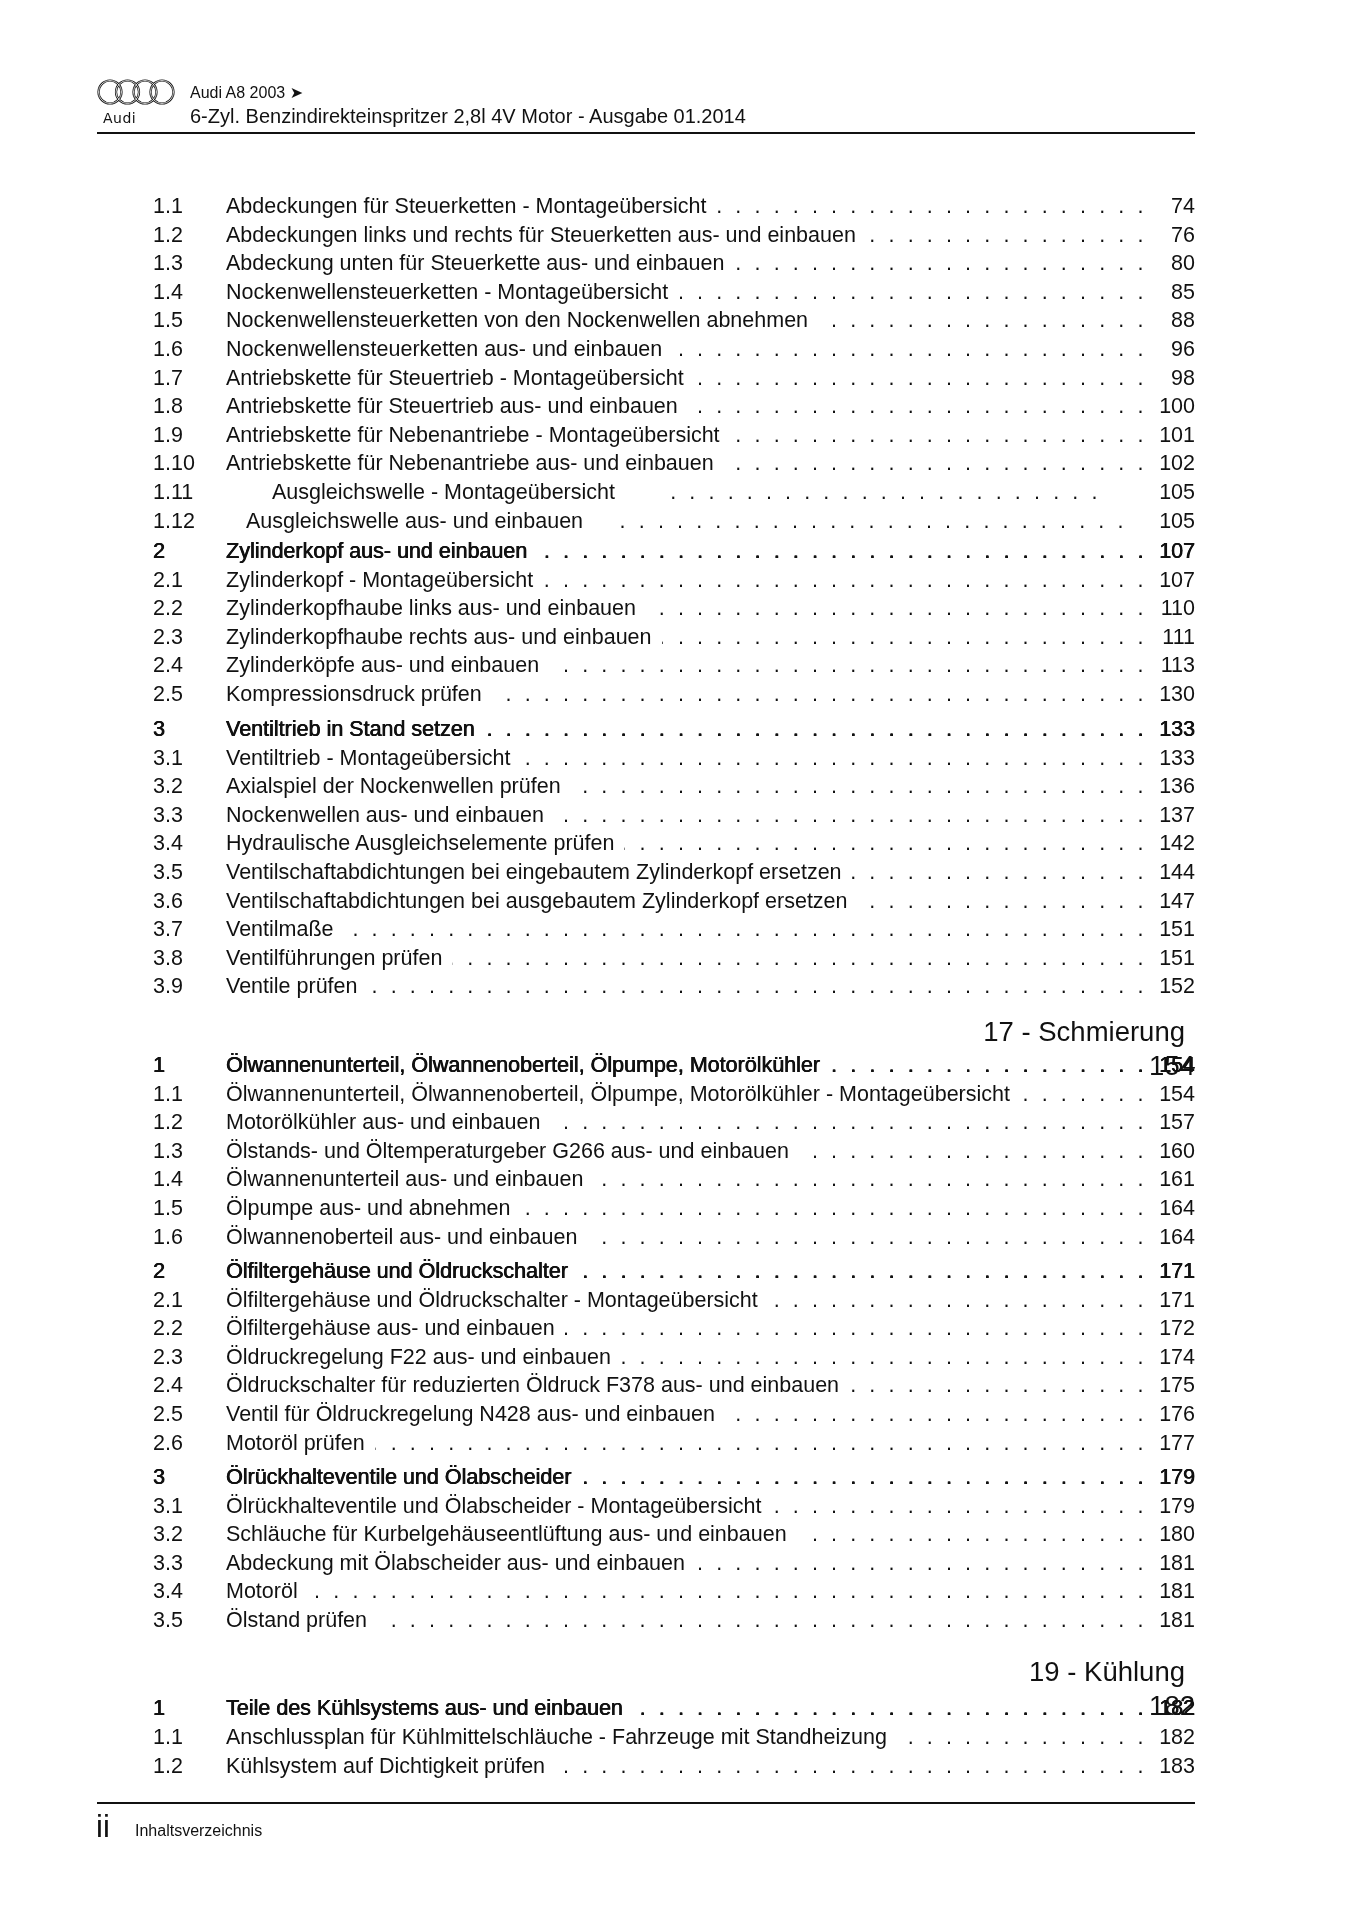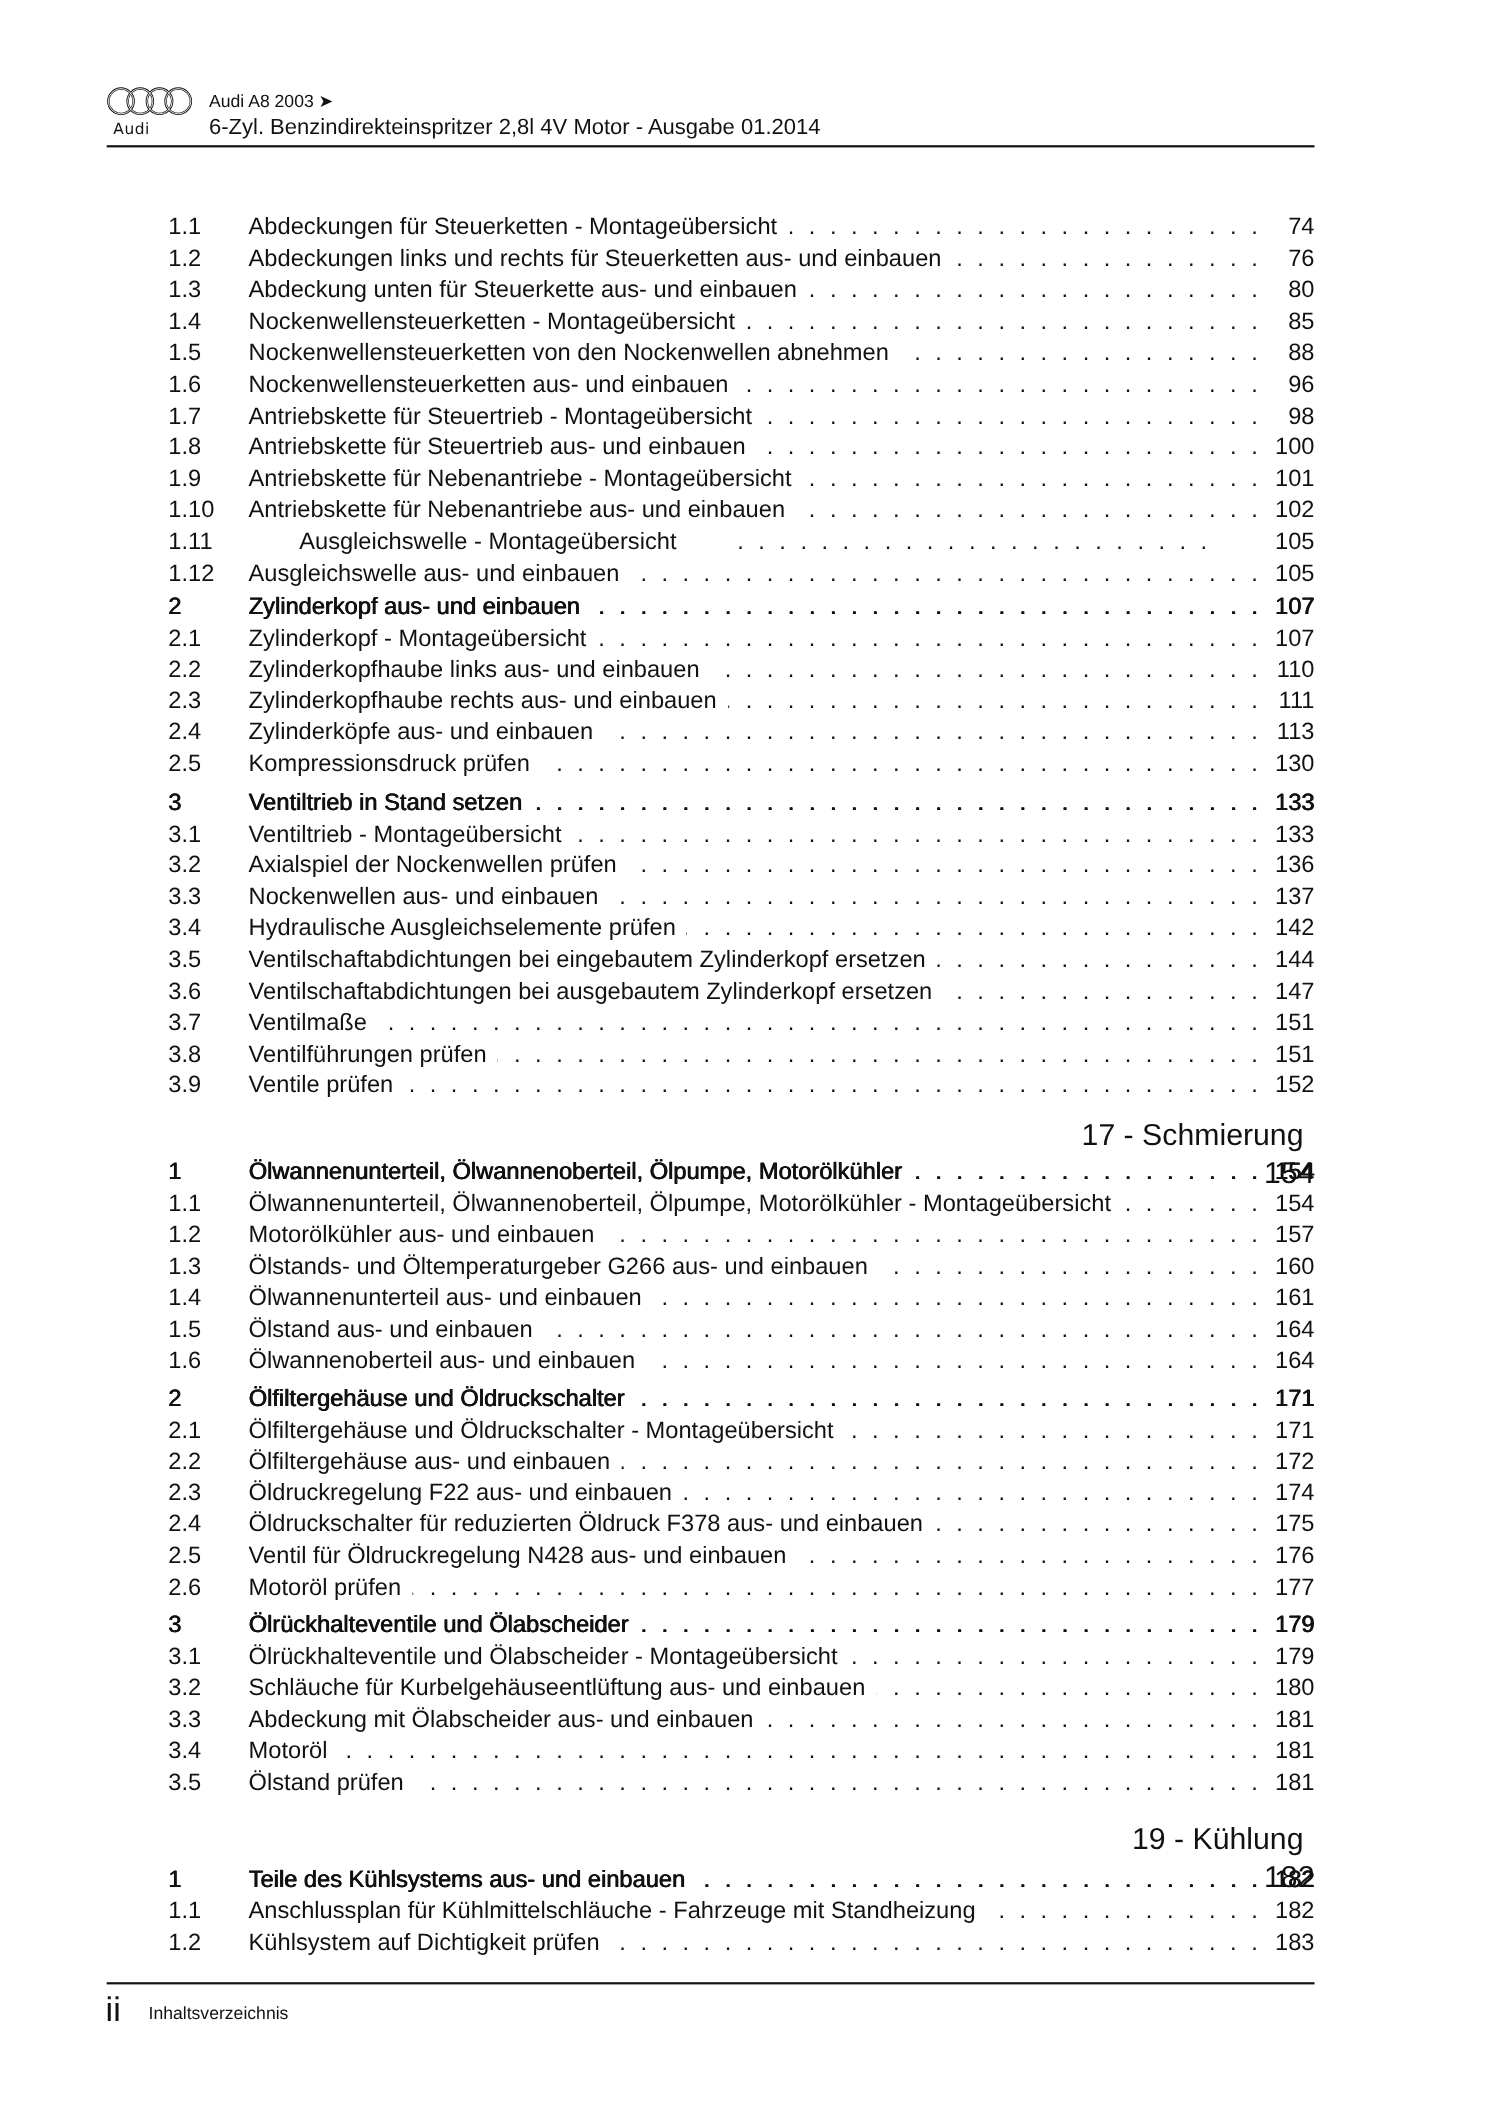--- a/index.html
+++ b/index.html
@@ -119,21 +119,21 @@
       <span class="title">Antriebskette für Nebenantriebe aus- und einbauen</span>
       <span class="leader"></span>
       <span class="page">102</span>
     </div>
     <div class="toc-row" style="top: 478px; gap: 46px;">
       <span class="num">1.11</span>
       <span class="title">Ausgleichswelle - Montageübersicht</span>
       <span class="leader"></span>
       <span class="page">105</span>
     </div>
-    <div class="toc-row" style="top: 506.6px;">
+    <div class="toc-row" style="top: 506.6px; gap: 20px;">
       <span class="num">1.12</span>
       <span class="title">Ausgleichswelle aus- und einbauen</span>
       <span class="leader"></span>
       <span class="page">105</span>
     </div>
     <div class="toc-row section" style="top: 537px;">
       <span class="num">2</span>
       <span class="title">Zylinderkopf aus- und einbauen</span>
       <span class="leader"></span>
       <span class="page">107</span>
@@ -258,21 +258,21 @@
       <span class="page">160</span>
     </div>
     <div class="toc-row" style="top: 1165.4px;">
       <span class="num">1.4</span>
       <span class="title">Ölwannenunterteil aus- und einbauen</span>
       <span class="leader"></span>
       <span class="page">161</span>
     </div>
     <div class="toc-row" style="top: 1194px;">
       <span class="num">1.5</span>
-      <span class="title">Ölstand aus- und einbauen</span>
+      <span class="title">Ölpumpe aus- und abnehmen</span>
       <span class="leader"></span>
       <span class="page">164</span>
     </div>
     <div class="toc-row" style="top: 1222.6px;">
       <span class="num">1.6</span>
       <span class="title">Ölwannenoberteil aus- und einbauen</span>
       <span class="leader"></span>
       <span class="page">164</span>
     </div>
     <div class="toc-row section" style="top: 1257px;">

